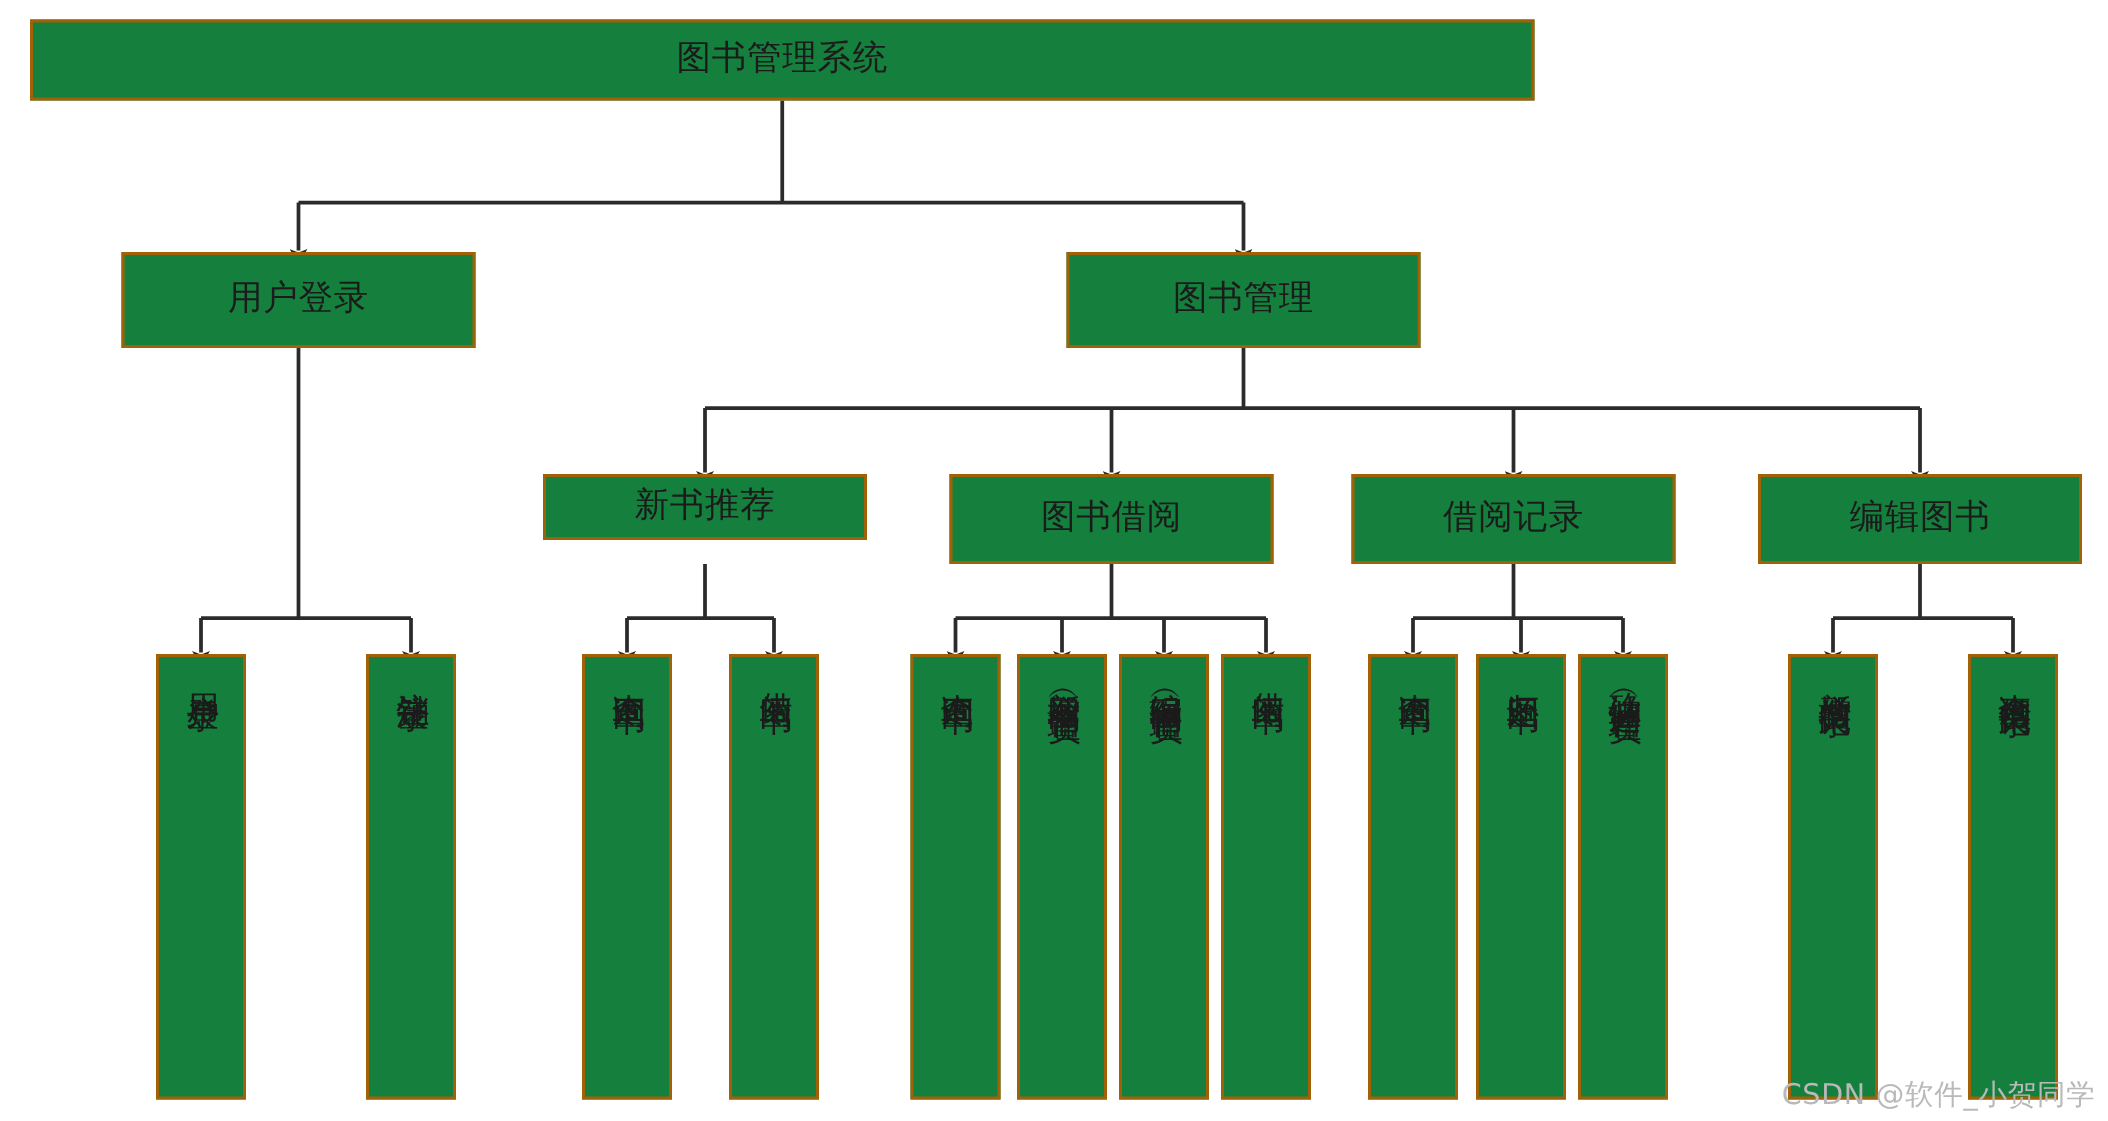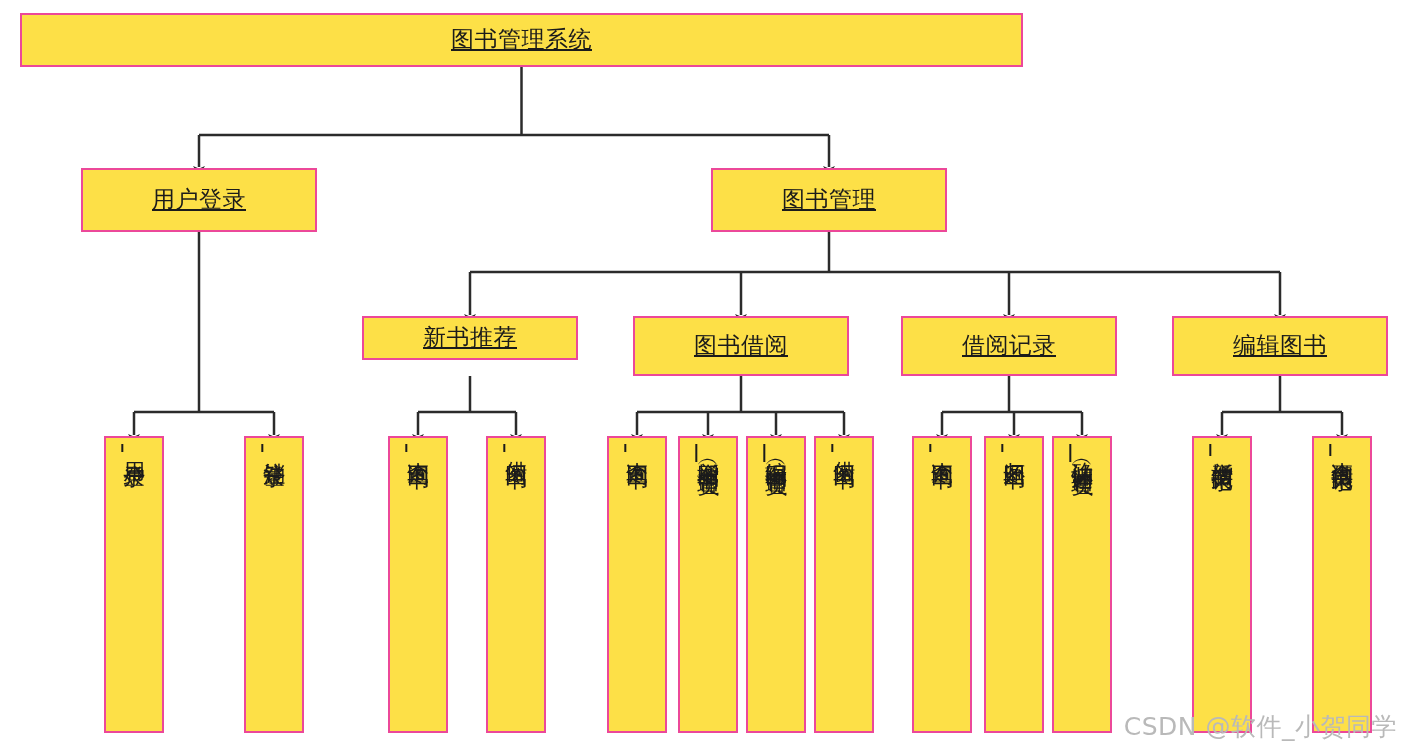--- a/index.html
+++ b/index.html
@@ -22,28 +22,27 @@
     position: absolute;
     left: 0;
     top: 0;
     width: 1405px;
     height: 747px;
     pointer-events: none;
   }
   .node {
     position: absolute;
     box-sizing: border-box;
-    background: #fde047;
-    border: 2px solid #ec4899;
+    background: #15803d;
+    border: 2px solid #a16207;
     display: flex;
     align-items: center;
     justify-content: center;
     color: #1b1b1b;
     z-index: 2;
-    text-decoration: underline;
   }
   .node.h-node {
     font-size: 23px;
     letter-spacing: 0.5px;
     line-height: 1.2;
   }
   .node.root-node {
     font-size: 23px;
   }
   .node.v-node {
@@ -60,21 +59,21 @@
     letter-spacing: 2px;
     display: block;
   }
   .h-text {
     white-space: nowrap;
   }
   #watermark {
     position: absolute;
     right: 8px;
     bottom: 4px;
-    font-size: 25px;
+    font-size: 19px;
     color: #b9b9b9;
     letter-spacing: 0.5px;
     z-index: 5;
     white-space: nowrap;
     font-family: "DejaVu Sans", "Liberation Sans", sans-serif;
   }
 </style>
 </head>
 <body>
 

